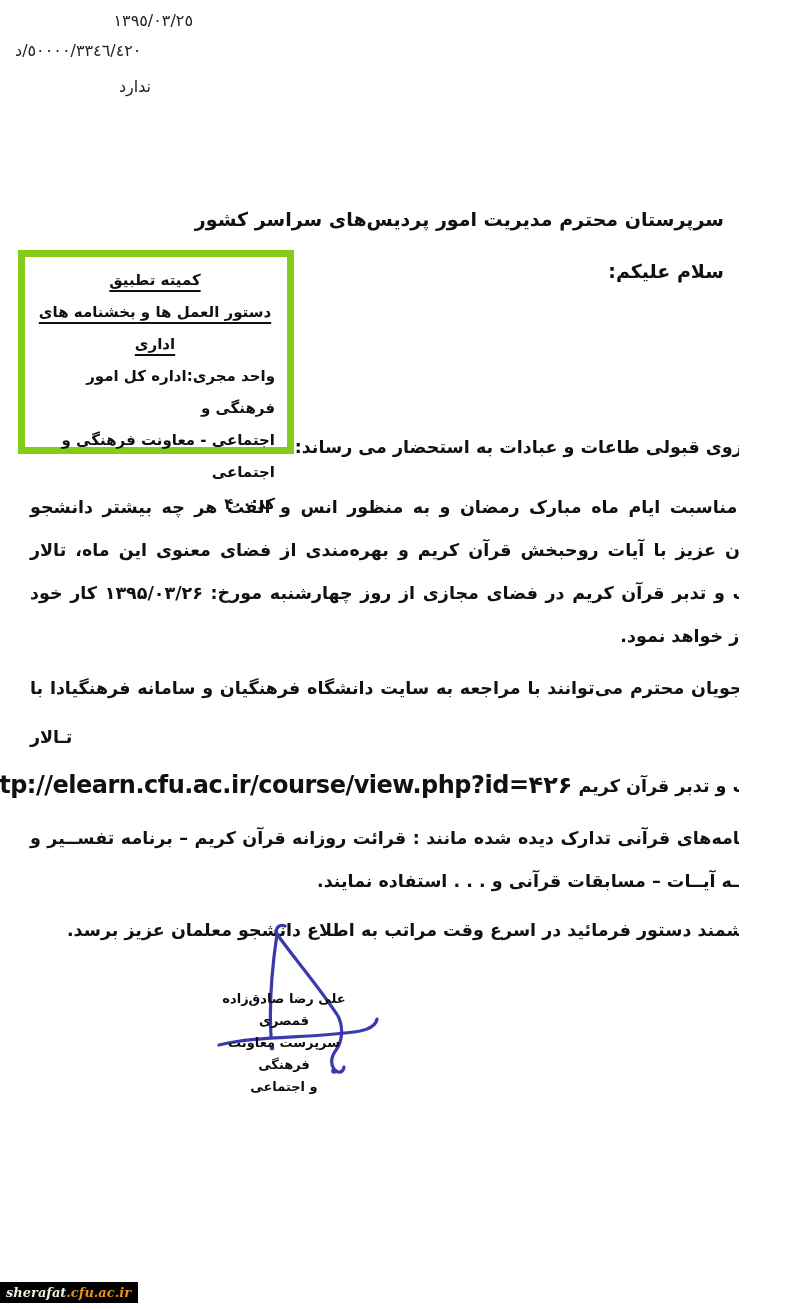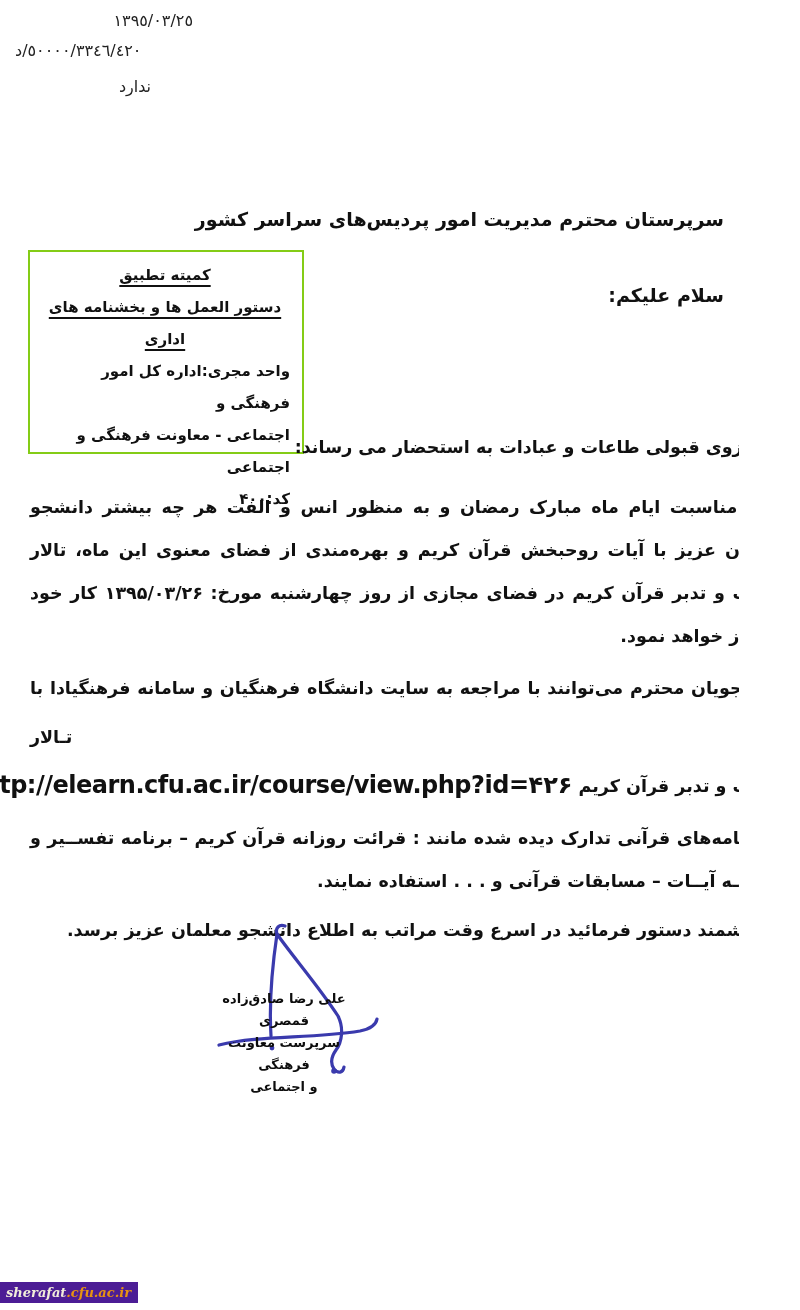--- a/index.html
+++ b/index.html
@@ -20,25 +20,25 @@
   .meta-date{text-align:right;}
   .meta-no{text-align:left;letter-spacing:.5px;}
   .meta-attach{text-align:center;padding-left:62px;margin-top:6px;}
   
   .hdr{
     position:absolute;right:15px;top:205px;width:620px;
     direction:rtl;text-align:right;font-weight:700;font-size:19px;color:#111;
   }
   .hdr-line{line-height:28px;}
   .hdr-line.subject{margin-top:32px;}
-  .hdr-line.salam{margin-top:48px;}
+  .hdr-line.salam{margin-top:24px;}
   
   .cbox{
-    position:absolute;left:28px;top:250px;width:276px;height:204px;
-    border:2px solid #84cc16;box-sizing:border-box;
+    position:absolute;left:18px;top:250px;width:276px;height:204px;
+    border:7px solid #84cc16;box-sizing:border-box;
     padding:7px 12px 0 10px;
     direction:rtl;text-align:right;
     font-weight:700;font-size:15px;line-height:32px;color:#111;
   }
   .cbox .u{
     text-decoration:underline;text-underline-offset:5px;text-decoration-thickness:1.5px;
   }
   .cbox .center{text-align:center;}
   
   .bodyflow{
@@ -61,21 +61,21 @@
   .sig{position:absolute;left:195px;top:918px;width:250px;height:185px;}
   .sig svg{position:absolute;left:0;top:0;}
   .sig-text{
     position:absolute;left:14px;top:70px;width:150px;
     direction:rtl;text-align:center;
     font-weight:700;font-size:13px;line-height:22px;color:#0d0d0d;
   }
   
   .badge{
     position:absolute;left:0;top:1282px;height:21px;min-width:104px;
-    background:#4c1d95;color:#f2edda;
+    background:#000000;color:#f2edda;
     font-family:"DejaVu Serif",serif;font-style:italic;font-weight:700;
     font-size:13px;line-height:21px;padding:0 7px 0 6px;box-sizing:border-box;
     direction:ltr;
   }
   .badge .accent{color:#e89312;}
 </style>
 </head>
 <body>
 
 <div class="page">

